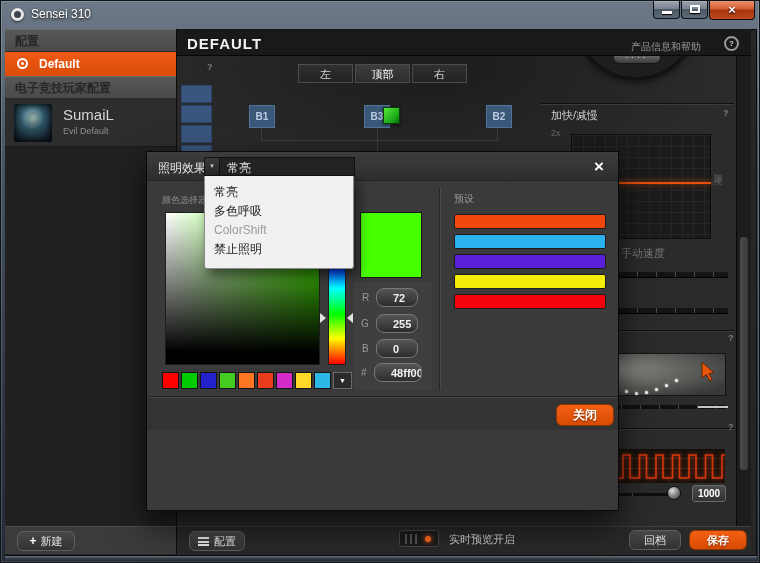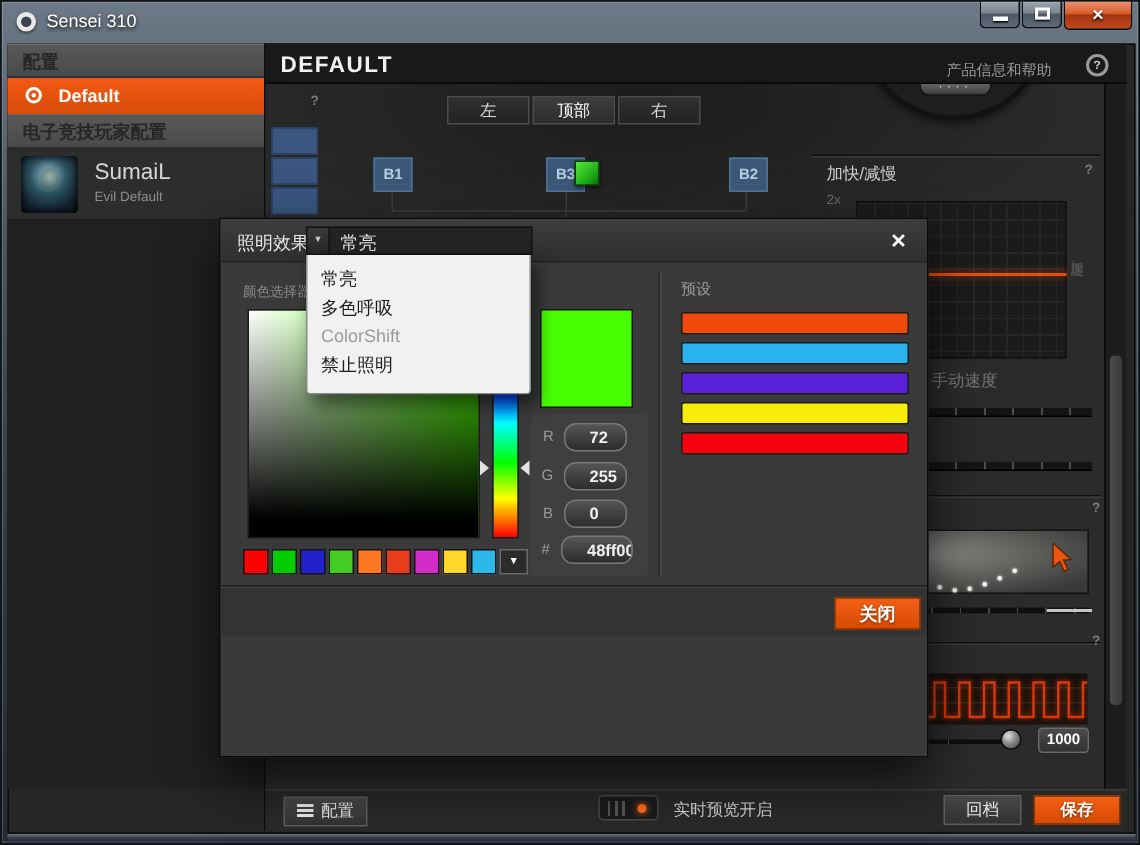--- a/index.html
+++ b/index.html
@@ -95,34 +95,34 @@
   .knob{position:absolute;left:490px;top:430px;width:14px;height:14px;border-radius:50%;border:1px solid #0d0d0d;
     background:radial-gradient(circle at 35% 30%,#e0e0e0,#8a8a8a 45%,#3c3c3c);cursor:pointer}
   .value-box{position:absolute;left:515px;top:429px;width:34px;height:17px;border-radius:3px;border:1px solid #6a6a6a;
     background:linear-gradient(#4c4c4c,#313131);color:#fff;font-size:10px;font-weight:bold;text-align:center;line-height:15px}
   .scrollbar{position:absolute;left:559px;top:0;width:15px;height:470px;background:#1d1d1d;border-left:1px solid #090909}
   .scroll-thumb{position:absolute;left:2px;top:180px;width:10px;height:235px;background:linear-gradient(90deg,#4c4c4c,#3a3a3a);
     border:1px solid #1f1f1f;border-radius:4px;cursor:pointer}
 
   
   .bottom-main{position:absolute;left:176px;top:525px;width:574px;height:28px;background:#292929;border-top:1px solid #3e3e3e}
-  .btn{position:absolute;border-radius:0;border:1px solid #5e5e5e;background:linear-gradient(#484848,#323232);
+  .btn{position:absolute;border-radius:6px;border:1px solid #5e5e5e;background:linear-gradient(#484848,#323232);
     color:#e4e4e4;font-size:11px;text-align:center;cursor:pointer}
   .btn.orange{background:linear-gradient(#f26013,#d84b04);border-color:#8a3403;color:#fff;font-weight:bold;text-shadow:0 1px 2px rgba(0,0,0,.5)}
   .plus-icon{font-weight:bold;font-size:12px;color:#fff;margin-right:4px}
   .list-icon{display:inline-block;width:11px;height:9px;margin-right:5px;vertical-align:-1px;
     background:repeating-linear-gradient(to bottom,#e8e8e8 0 2px,transparent 2px 3.5px)}
   .toggle{position:absolute;left:398px;top:529px;width:40px;height:17px;background:#1b1b1b;border:1px solid #484848;border-radius:3px;cursor:pointer}
   .toggle-ridges{position:absolute;left:5px;top:3px;width:14px;height:10px;
     background:repeating-linear-gradient(to right,#555 0 2px,transparent 2px 5px)}
   .toggle-dot{position:absolute;right:7px;top:5px;width:6px;height:6px;border-radius:50%;background:#ff6a1a;box-shadow:0 0 5px #ff6a1a}
   .preview-label{position:absolute;left:448px;top:531px;font-size:11px;color:#cfcfcf}
 
   
-  .dialog{position:absolute;left:145px;top:144px;width:473px;height:360px;background:#3a3a3a;border:1px solid #0a0a0a;
+  .dialog{position:absolute;left:145px;top:150px;width:473px;height:360px;background:#3a3a3a;border:1px solid #0a0a0a;
     box-shadow:0 14px 32px rgba(0,0,0,.7),inset 0 1px 0 rgba(255,255,255,.08);z-index:50}
   .dlg-header{position:absolute;left:0;top:0;width:100%;height:29px;background:linear-gradient(#3d3d3d,#2e2e2e);border-bottom:1px solid #222}
   .dlg-title{position:absolute;left:11px;top:8px;font-size:12px;color:#e8e8e8}
   .combo{position:absolute;left:57px;top:5px;width:151px;height:19px;background:#232323;border:1px solid #121212;cursor:pointer}
   .combo-arrow{position:absolute;left:0;top:0;width:15px;height:17px;border-right:1px solid #101010;color:#c8c8c8;font-size:6px;
     text-align:center;line-height:17px;background:linear-gradient(#3a3a3a,#262626)}
   .combo-value{position:absolute;left:22px;top:2px;font-size:12px;color:#e0e0e0}
   .dlg-close{position:absolute;left:441px;top:5px;width:22px;height:20px;color:#fff;font-size:17px;font-weight:bold;
     text-align:center;line-height:19px;cursor:pointer}
   .picker-label{position:absolute;left:15px;top:42px;font-size:9px;color:#8a8a8a}
@@ -181,20 +181,25 @@
     <span class="radio-icon"></span>
     <span class="lbl" style="margin-left:34px;display:inline-block">Default</span>
   </div>
   <div class="sidebar-header" style="top:75px">电子竞技玩家配置</div>
   <div class="player-row">
     <div class="avatar"></div>
     <div class="player-name">SumaiL</div>
     <div class="player-team">Evil Default</div>
   </div>
   <div class="sidebar-body"></div>
+  <div class="sidebar-footer">
+    <div class="btn" style="position:absolute;left:12px;top:4px;width:58px;height:20px;line-height:18px">
+      <span class="plus-icon">+</span><span>新建</span>
+    </div>
+  </div>
   <div class="v-divider"></div>
 
   <div class="main-header">
     <div class="main-title">DEFAULT</div>
     <div class="help-label">产品信息和帮助</div>
     <div class="headset-icon">?</div>
   </div>
 
   <div class="content">
     <div class="q-icon" style="left:30px;top:6px">?</div>

